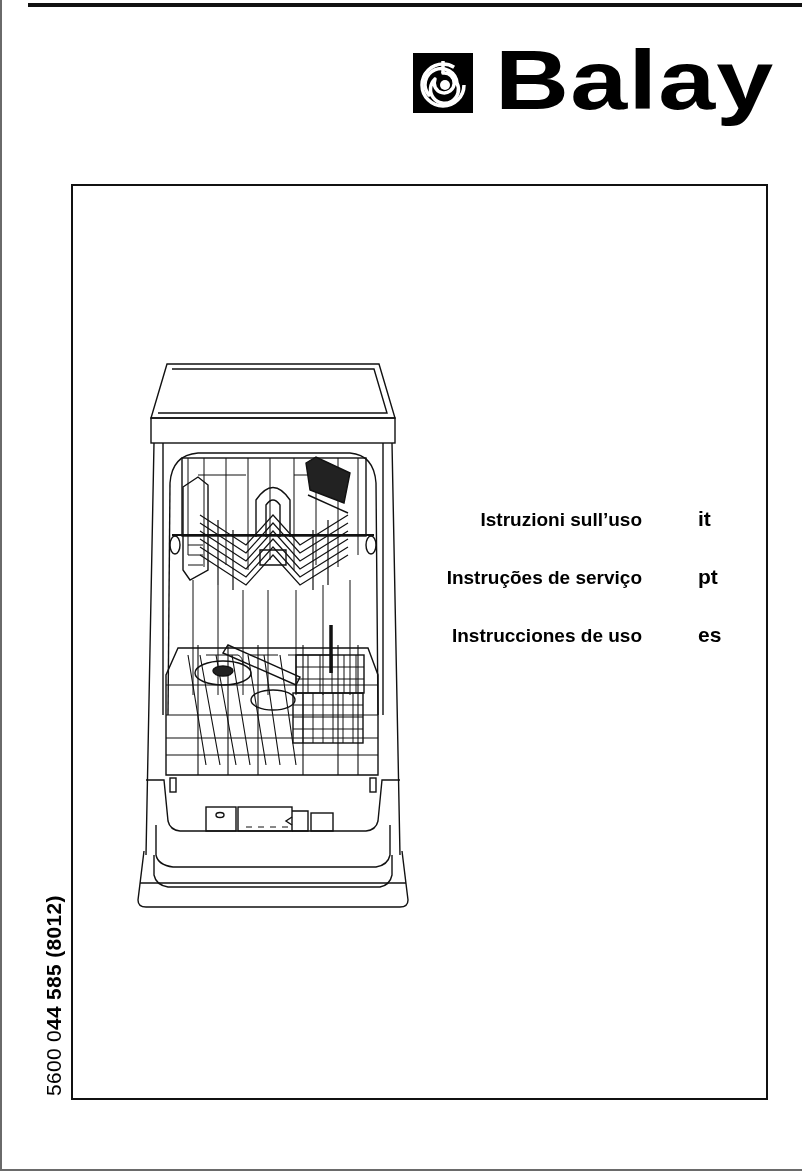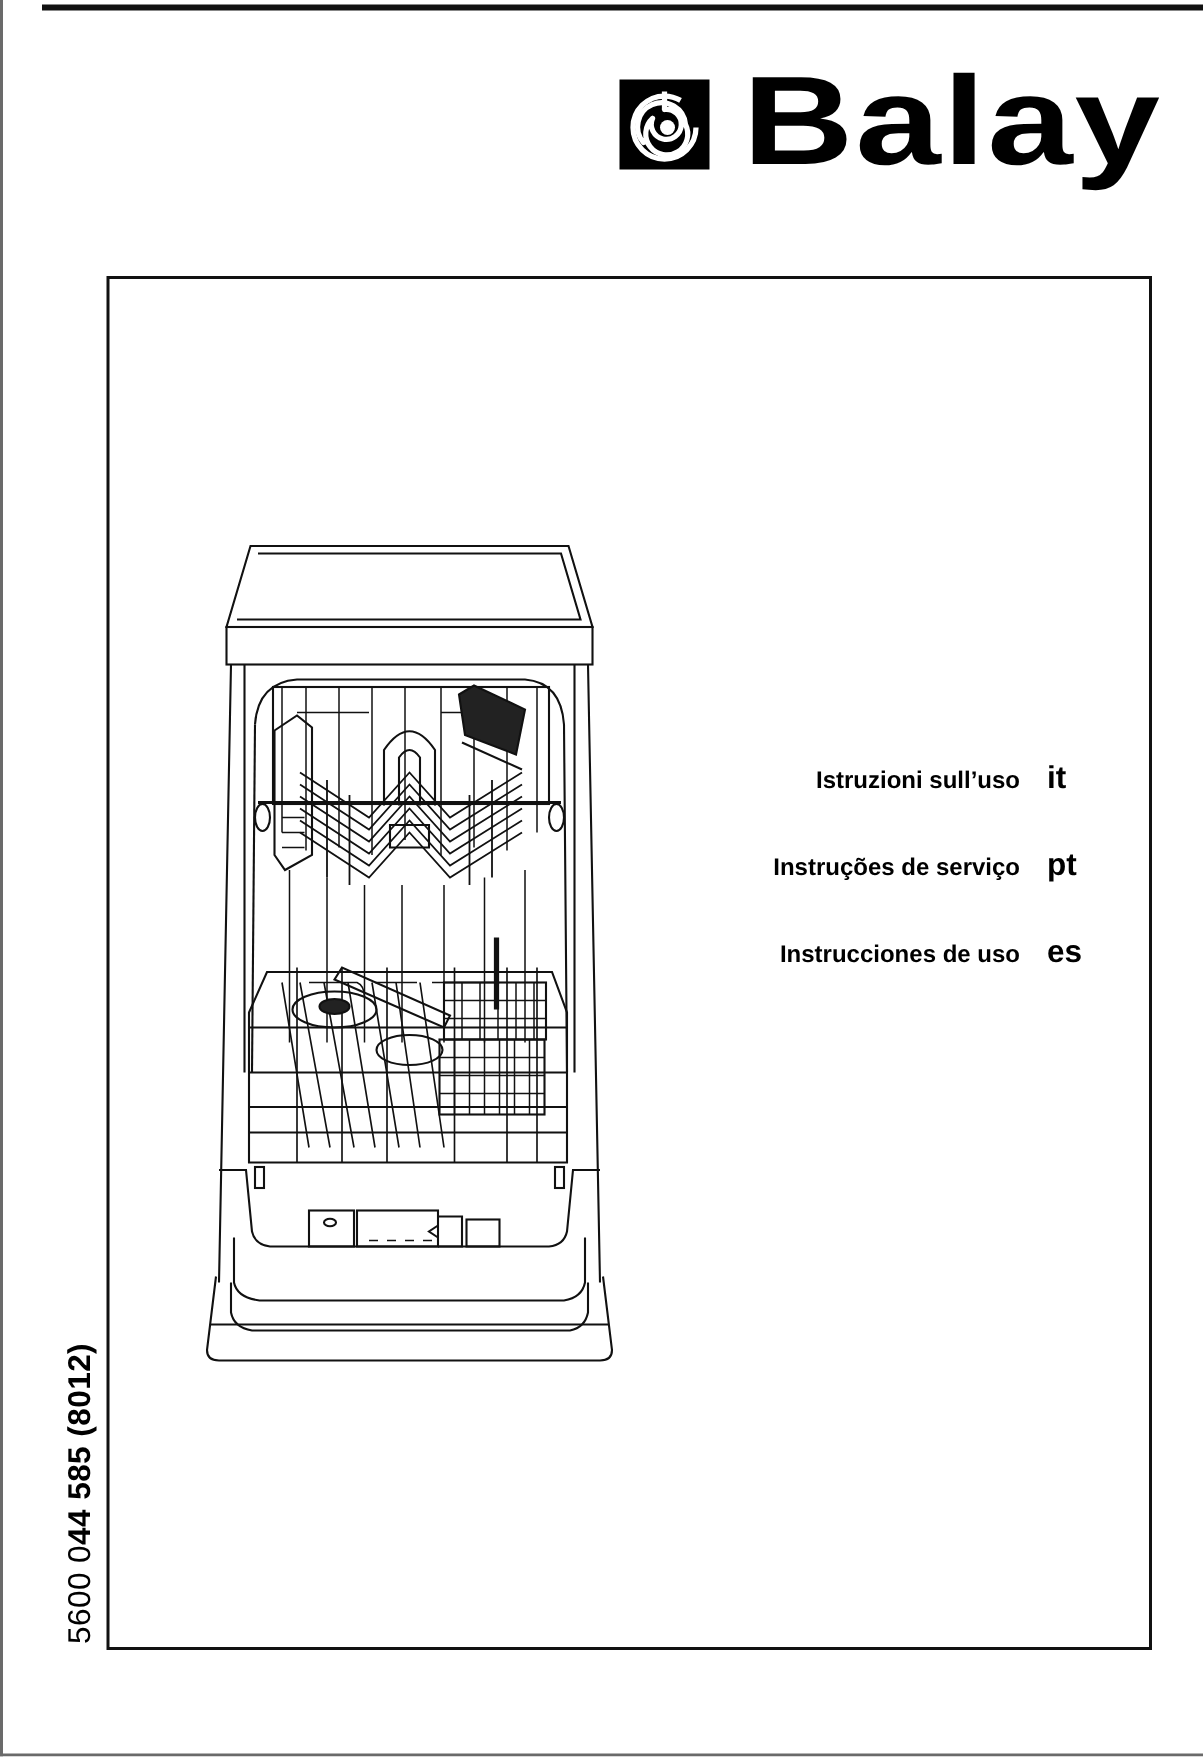--- a/index.html
+++ b/index.html
@@ -6,22 +6,22 @@
     body { width: 802px; height: 1171px; position: relative; overflow: hidden; font-family: "Liberation Sans", sans-serif; color: #000; }
     .page-frame { position: absolute; left: 0; top: 0; width: 800px; height: 1169px; border-left: 2px solid #6a6a6a; border-bottom: 2px solid #6a6a6a; }
     .top-rule { position: absolute; left: 28px; top: 3px; width: 774px; height: 4px; background: #111; }
     .logo { position: absolute; left: 413px; top: 40px; height: 80px; display: flex; align-items: center; }
     .logo-mark { width: 60px; height: 60px; background: #000; margin-top: 5px; position: relative; }
     .logo-word { font-family: "Liberation Sans", sans-serif; font-weight: bold; font-size: 84px; line-height: 70px; letter-spacing: 1px; margin-left: 22px; transform: scaleX(1.22); transform-origin: left top; }
     .content-box { position: absolute; left: 71px; top: 184px; width: 697px; height: 916px; border: 2px solid #111; box-sizing: border-box; }
     .illustration { position: absolute; left: 128px; top: 355px; width: 290px; height: 560px; }
     .languages { position: absolute; left: 400px; top: 507px; width: 345px; }
     .lang-row { display: flex; justify-content: flex-end; align-items: baseline; height: 58px; }
-    .lang-title { font-weight: bold; font-size: 16px; text-align: right; white-space: nowrap; }
-    .lang-code { font-weight: bold; font-size: 21px; width: 47px; margin-left: 18px; text-align: left; }
+    .lang-title { font-weight: bold; font-size: 19px; text-align: right; white-space: nowrap; }
+    .lang-code { font-weight: bold; font-size: 21px; width: 47px; margin-left: 56px; text-align: left; }
     .doc-code { position: absolute; left: 42px; top: 1096px; transform-origin: left top; transform: rotate(-90deg); font-size: 21px; white-space: nowrap; letter-spacing: 0.3px; }
     .doc-code .bold { font-weight: bold; }
   </style>
 </head>
 <body>
 
 <div class="page-frame"></div>
 <div class="top-rule"></div>
 
 <div class="logo">

